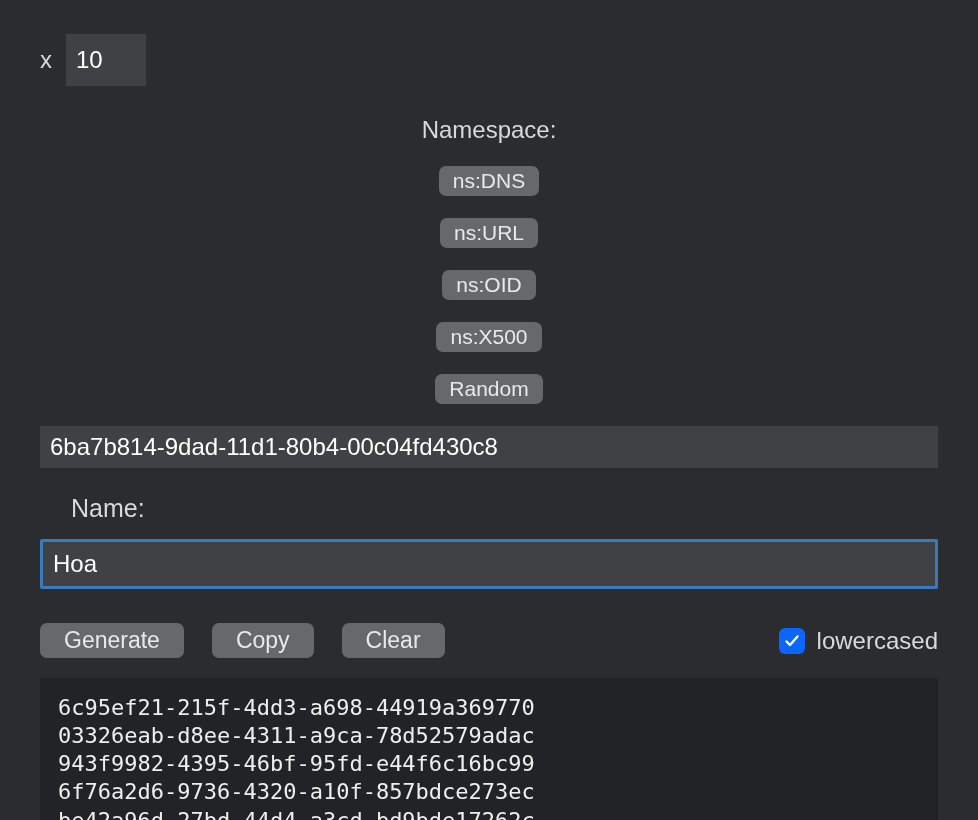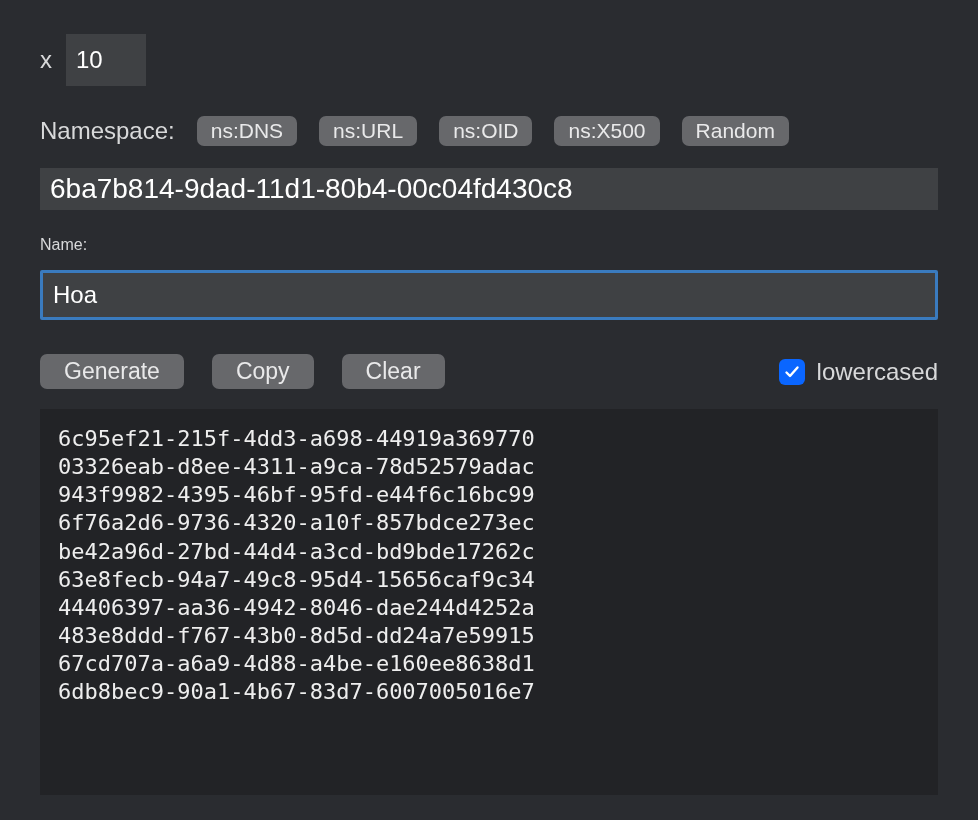--- a/index.html
+++ b/index.html
@@ -76,50 +76,52 @@
       height: 52px;
       padding: 0 10px;
       border-radius: 0;
       outline: none;
     }
     .namespace-row {
       display: flex;
       align-items: center;
       gap: 22px;
       margin-bottom: 22px;
+      flex-direction: column;
     }
     .ns-label {
       font-size: 24px;
       color: #d8d9da;
       margin-right: 0px;
     }
     .pill-btn {
       background: #67686b;
       color: #e9e9ea;
       font-size: 21px;
       border: none;
       padding: 3px 14px;
       border-radius: 7px;
       cursor: pointer;
     }
     .ns-value-input {
       width: 100%;
       background: #3f4144;
       color: #ffffff;
-      font-size: 28px;
+      font-size: 24px;
       border: none;
       height: 42px;
       padding: 0 10px;
       outline: none;
     }
     .name-label {
-      font-size: 16px;
+      font-size: 25px;
       color: #d8d9da;
       margin-top: 26px;
       margin-bottom: 16px;
+      margin-left: 31px;
     }
     .name-input {
       width: 100%;
       background: #3f4144;
       color: #ffffff;
       font-size: 24px;
       border: 3px solid #3a7bbf;
       height: 50px;
       padding: 10px 10px;
       border-radius: 2px;

